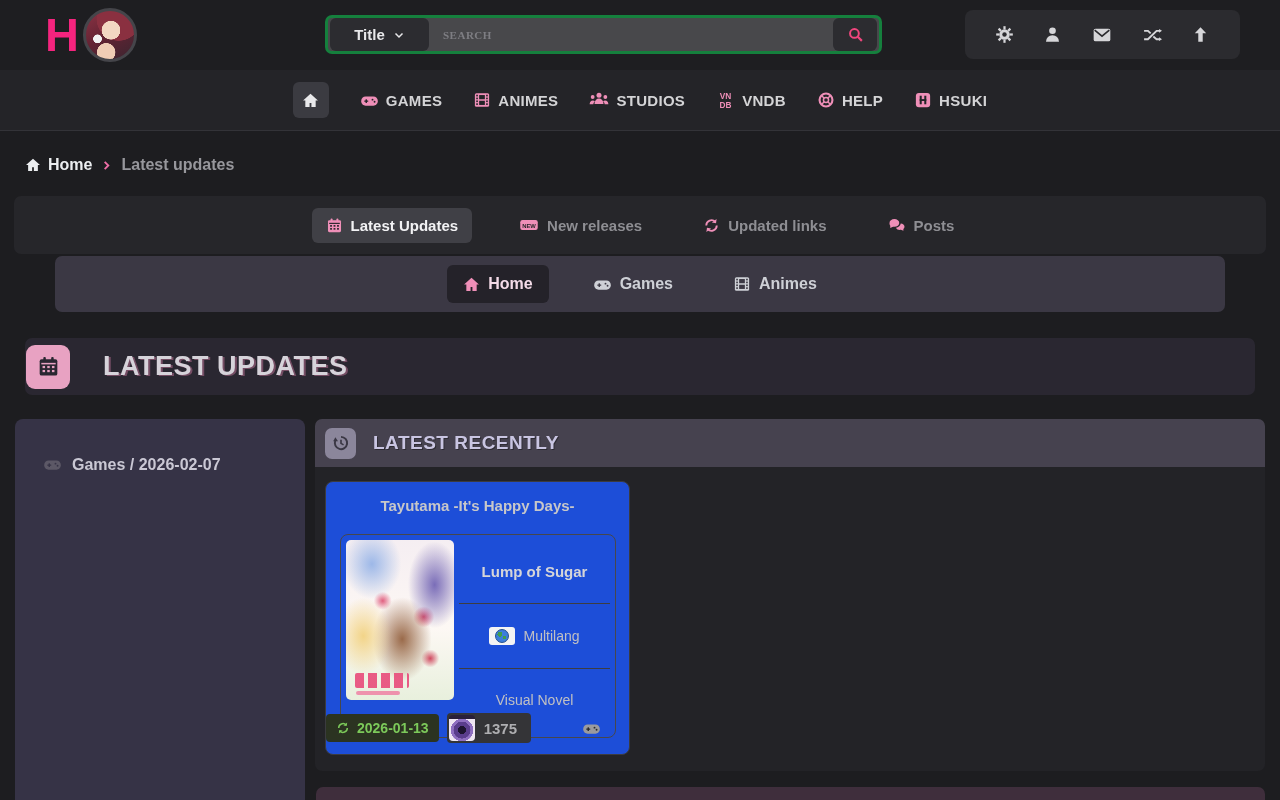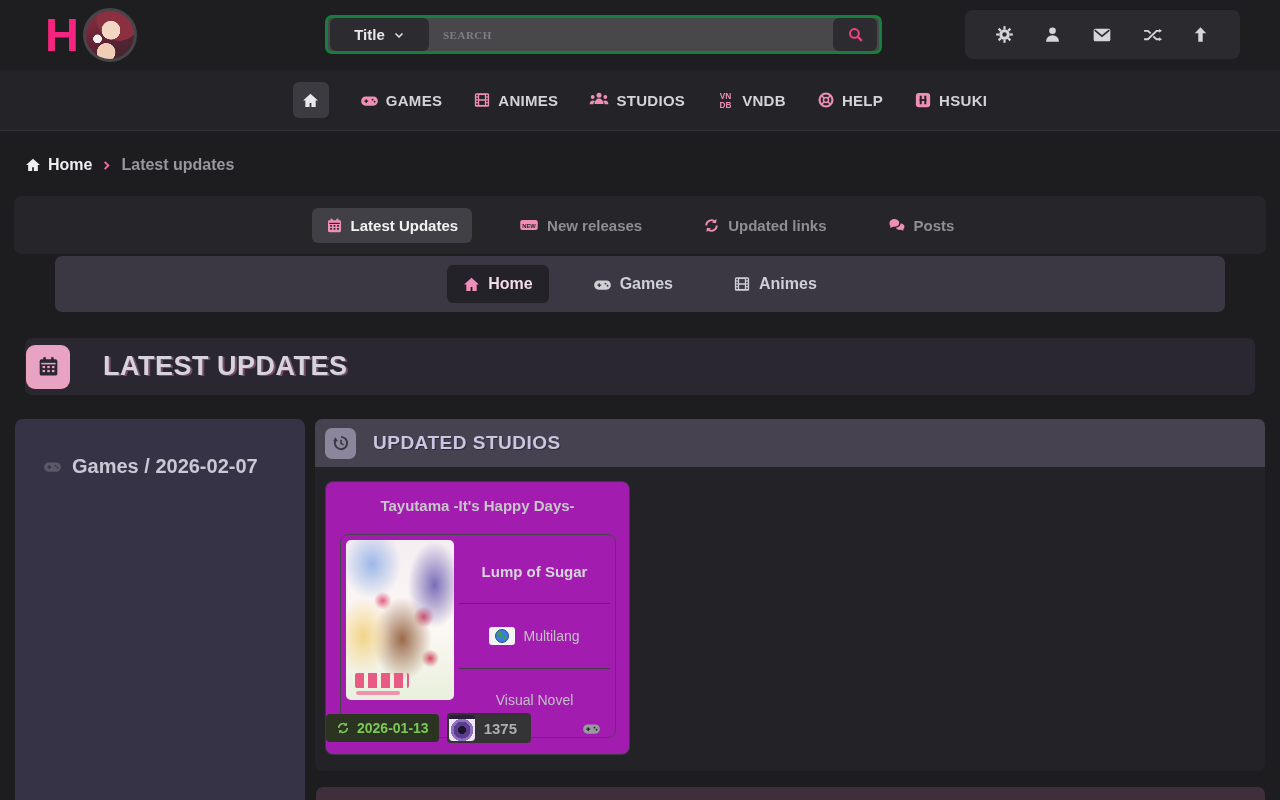--- a/index.html
+++ b/index.html
@@ -77,31 +77,31 @@
   .section-ic { width:44px; height:44px; margin-left:1px; border-radius:9px; background:#e8a2c2;
     display:flex; align-items:center; justify-content:center; color:#2a2731; --cut:#e8a2c2; }
   .section-title { margin-left:33px; font-size:27px; font-weight:800; color:#d6d3da; letter-spacing:.5px;
     text-shadow:2px 1px 0 rgba(240,140,185,.38); }
 
   
   .sidebar { position:absolute; left:15px; top:419px; width:290px; height:381px; background:#363346;
     border-radius:8px 8px 0 0; --cut:#363346; }
   .sidebar-row { margin:36px 0 0 28px; display:flex; align-items:center; gap:10px; cursor:pointer; }
   .sidebar-row .ic { color:#5c5866; }
-  .sidebar-title { font-size:20px; font-weight:700; color:#cac8d4; }
+  .sidebar-title { font-size:16px; font-weight:700; color:#cac8d4; }
 
   
   .main-panel { position:absolute; left:315px; top:419px; width:950px; height:352px; background:#232327; border-radius:7px; }
   .panel-head { height:48px; background:#46424f; border-radius:7px 7px 0 0; display:flex; align-items:center; padding-left:10px; }
   .panel-ic { width:31px; height:31px; border-radius:7px; background:#8b869b; display:flex; align-items:center;
     justify-content:center; color:#3a3744; }
   .panel-title { margin-left:17px; font-size:19px; font-weight:800; color:#c9c5e2; letter-spacing:.5px;
     text-shadow:1px 1px 0 rgba(0,0,0,.35); }
 
-  .card { position:absolute; left:10px; top:62px; width:305px; height:274px; background:#a21caf;
+  .card { position:absolute; left:10px; top:62px; width:305px; height:274px; background:#1d4ed8;
     border:1px solid #3b3b3f; border-radius:8px; --cut:#29292c; cursor:pointer; }
   .card-title { text-align:center; margin-top:15px; font-size:15px; font-weight:700; color:#c7c7c9; }
   .card-inner { position:absolute; left:14px; top:52px; width:276px; height:204px; border:1px solid #47474b;
     border-radius:8px; padding:5px; display:flex; }
   .cover { width:108px; height:160px; border-radius:5px; flex:none; position:relative; overflow:hidden;
     background:
       radial-gradient(ellipse 42px 50px at 24% 15%, #9db8e8 0%, rgba(157,184,232,0) 70%),
       radial-gradient(ellipse 38px 62px at 82% 28%, #7a6db8 0%, rgba(122,109,184,0) 70%),
       radial-gradient(ellipse 40px 55px at 16% 60%, #f2d488 0%, rgba(242,212,136,0) 70%),
       radial-gradient(ellipse 42px 60px at 52% 62%, #9a6a4a 0%, rgba(154,106,74,0) 70%),
@@ -451,21 +451,21 @@
   </div>
 </div>
 
 <div class="main-panel">
   <div class="panel-head">
     <div class="panel-ic">
       <svg class="ic" width="18" height="18">
           <use href="#i-history"></use>
         </svg>
     </div>
-    <span class="panel-title">UPDATED STUDIOS</span>
+    <span class="panel-title">LATEST RECENTLY</span>
   </div>
 
   <div class="card">
     <div class="card-title">Tayutama -It's Happy Days-</div>
     <div class="card-inner">
       <div class="cover"></div>
       <div class="info">
         <div class="info-row">
           <span class="info-studio">Lump of Sugar</span>
         </div>

